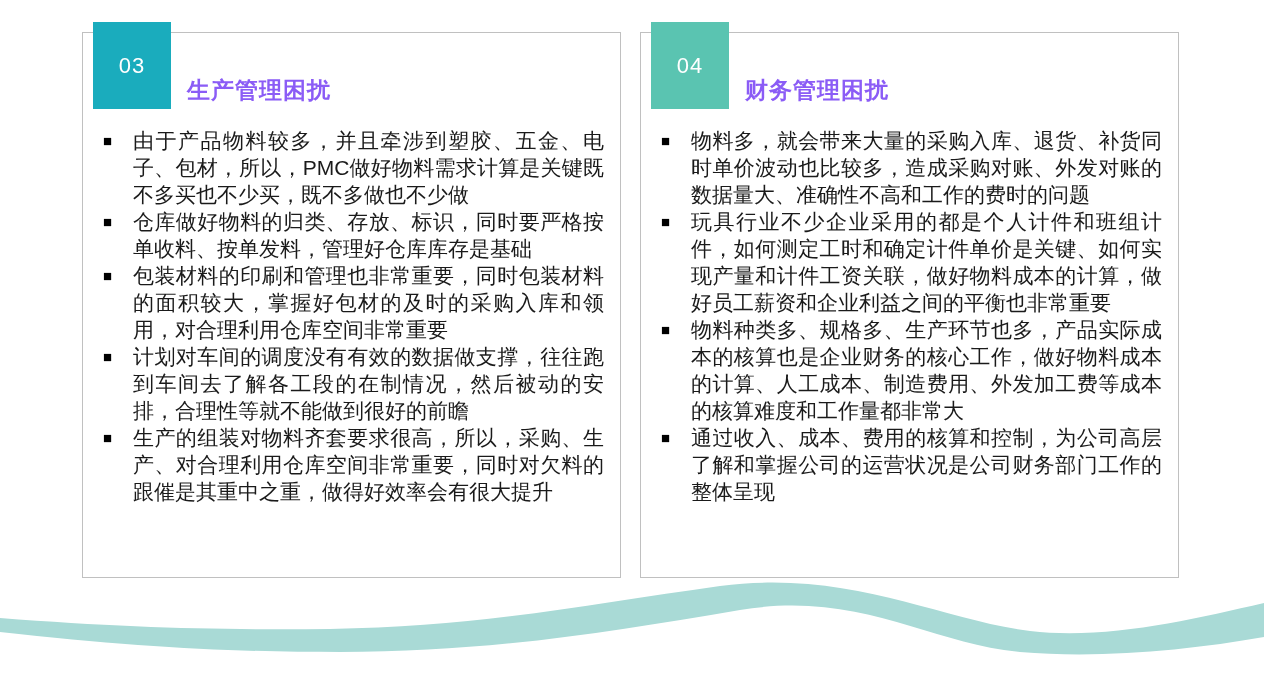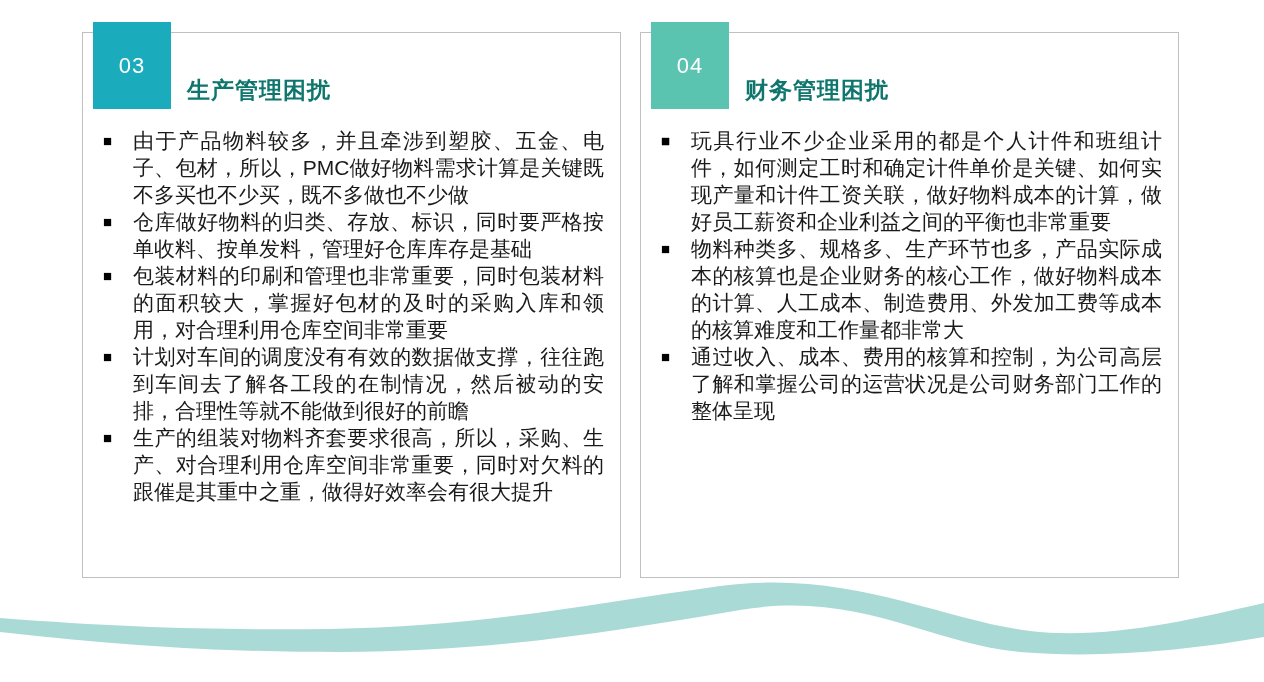--- a/index.html
+++ b/index.html
@@ -34,21 +34,21 @@
     color: #ffffff;
     font-size: 22px;
     letter-spacing: 1px;
   }
   .panel-title {
     position: absolute;
     left: 104px; top: 42px;
     margin: 0;
     font-size: 23px;
     font-weight: 700;
-    color: #0f766e;
+    color: #8b5cf6;
     letter-spacing: 1px;
   }
   .bullets {
     position: absolute;
     top: 94px; left: 20px; right: 16px;
     margin: 0; padding: 0;
     list-style: none;
     font-size: 21px;
     line-height: 27px;
     color: #1a1a1a;
@@ -108,20 +108,21 @@
   </section>
 
   <section class="panel panel-right">
     <div class="badge" style="background-color: rgb(90, 196, 177); align-items: center;">
       <span>04</span>
     </div>
     <h2 class="panel-title">财务管理困扰</h2>
     <ul class="bullets">
       <li>
         <span class="bullet-marker">■</span>
+        <span>物料多，就会带来大量的采购入库、退货、补货同时单价波动也比较多，造成采购对账、外发对账的数据量大、准确性不高和工作的费时的问题</span>
       </li>
       <li>
         <span class="bullet-marker">■</span>
         <span>玩具行业不少企业采用的都是个人计件和班组计件，如何测定工时和确定计件单价是关键、如何实现产量和计件工资关联，做好物料成本的计算，做好员工薪资和企业利益之间的平衡也非常重要</span>
       </li>
       <li>
         <span class="bullet-marker">■</span>
         <span>物料种类多、规格多、生产环节也多，产品实际成本的核算也是企业财务的核心工作，做好物料成本的计算、人工成本、制造费用、外发加工费等成本的核算难度和工作量都非常大</span>
       </li>
       <li>

